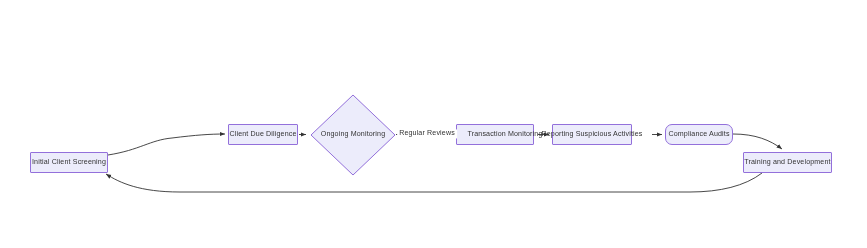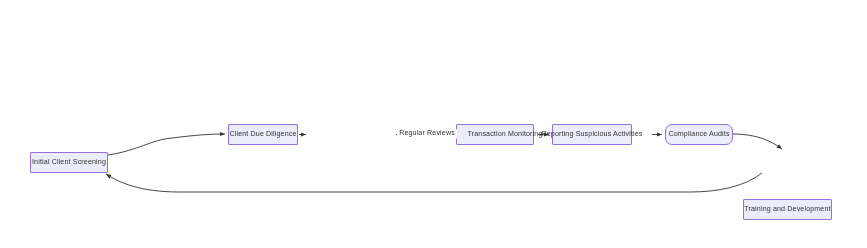--- a/index.html
+++ b/index.html
@@ -111,33 +111,41 @@
   </svg>
 
   <div class="node node-rect" style="left:30px; top:152px; width:78px;justify-content:center;">
     <span class="node-label">Initial Client Screening</span>
   </div>
 
   <div class="node node-rect" style="left:228px; top:124px; width:70px;">
     <span class="node-label">Client Due Diligence</span>
   </div>
 
+  <div class="node-diamond-wrap" style="left:310px; top:94px;">
+    <svg class="node-diamond-shape" viewBox="0 0 86 82" preserveAspectRatio="none">
+      <polygon points="43,1 85,41 43,81 1,41" fill="#ececfb" stroke="#9370db" stroke-width="1"></polygon>
+    </svg>
+    <div class="node-diamond-label">
+      <span class="node-label">Ongoing Monitoring</span>
+    </div>
+  </div>
 
   <div class="node node-rect" style="left:456px; top:124px; width:78px;padding-left:20px;">
     <span class="node-label">Transaction Monitoring</span>
   </div>
 
   <div class="node node-rect" style="left:552px; top:124px; width:80px;">
     <span class="node-label">Reporting Suspicious Activities</span>
   </div>
 
   <div class="node node-rect" style="left:665px; top:124px; width:68px;border-radius:7px;">
     <span class="node-label">Compliance Audits</span>
   </div>
 
-  <div class="node node-rect" style="left:743px; top:152px; width:89px;margin-top:47px;">
+  <div class="node node-rect" style="left:743px; top:152px; width:89px;">
     <span class="node-label">Training and Development</span>
   </div>
 
 
   <div class="edge-label" style="left:427px; top:134px;">Regular Reviews</div>
 
 </div>
 
 </body></html>

